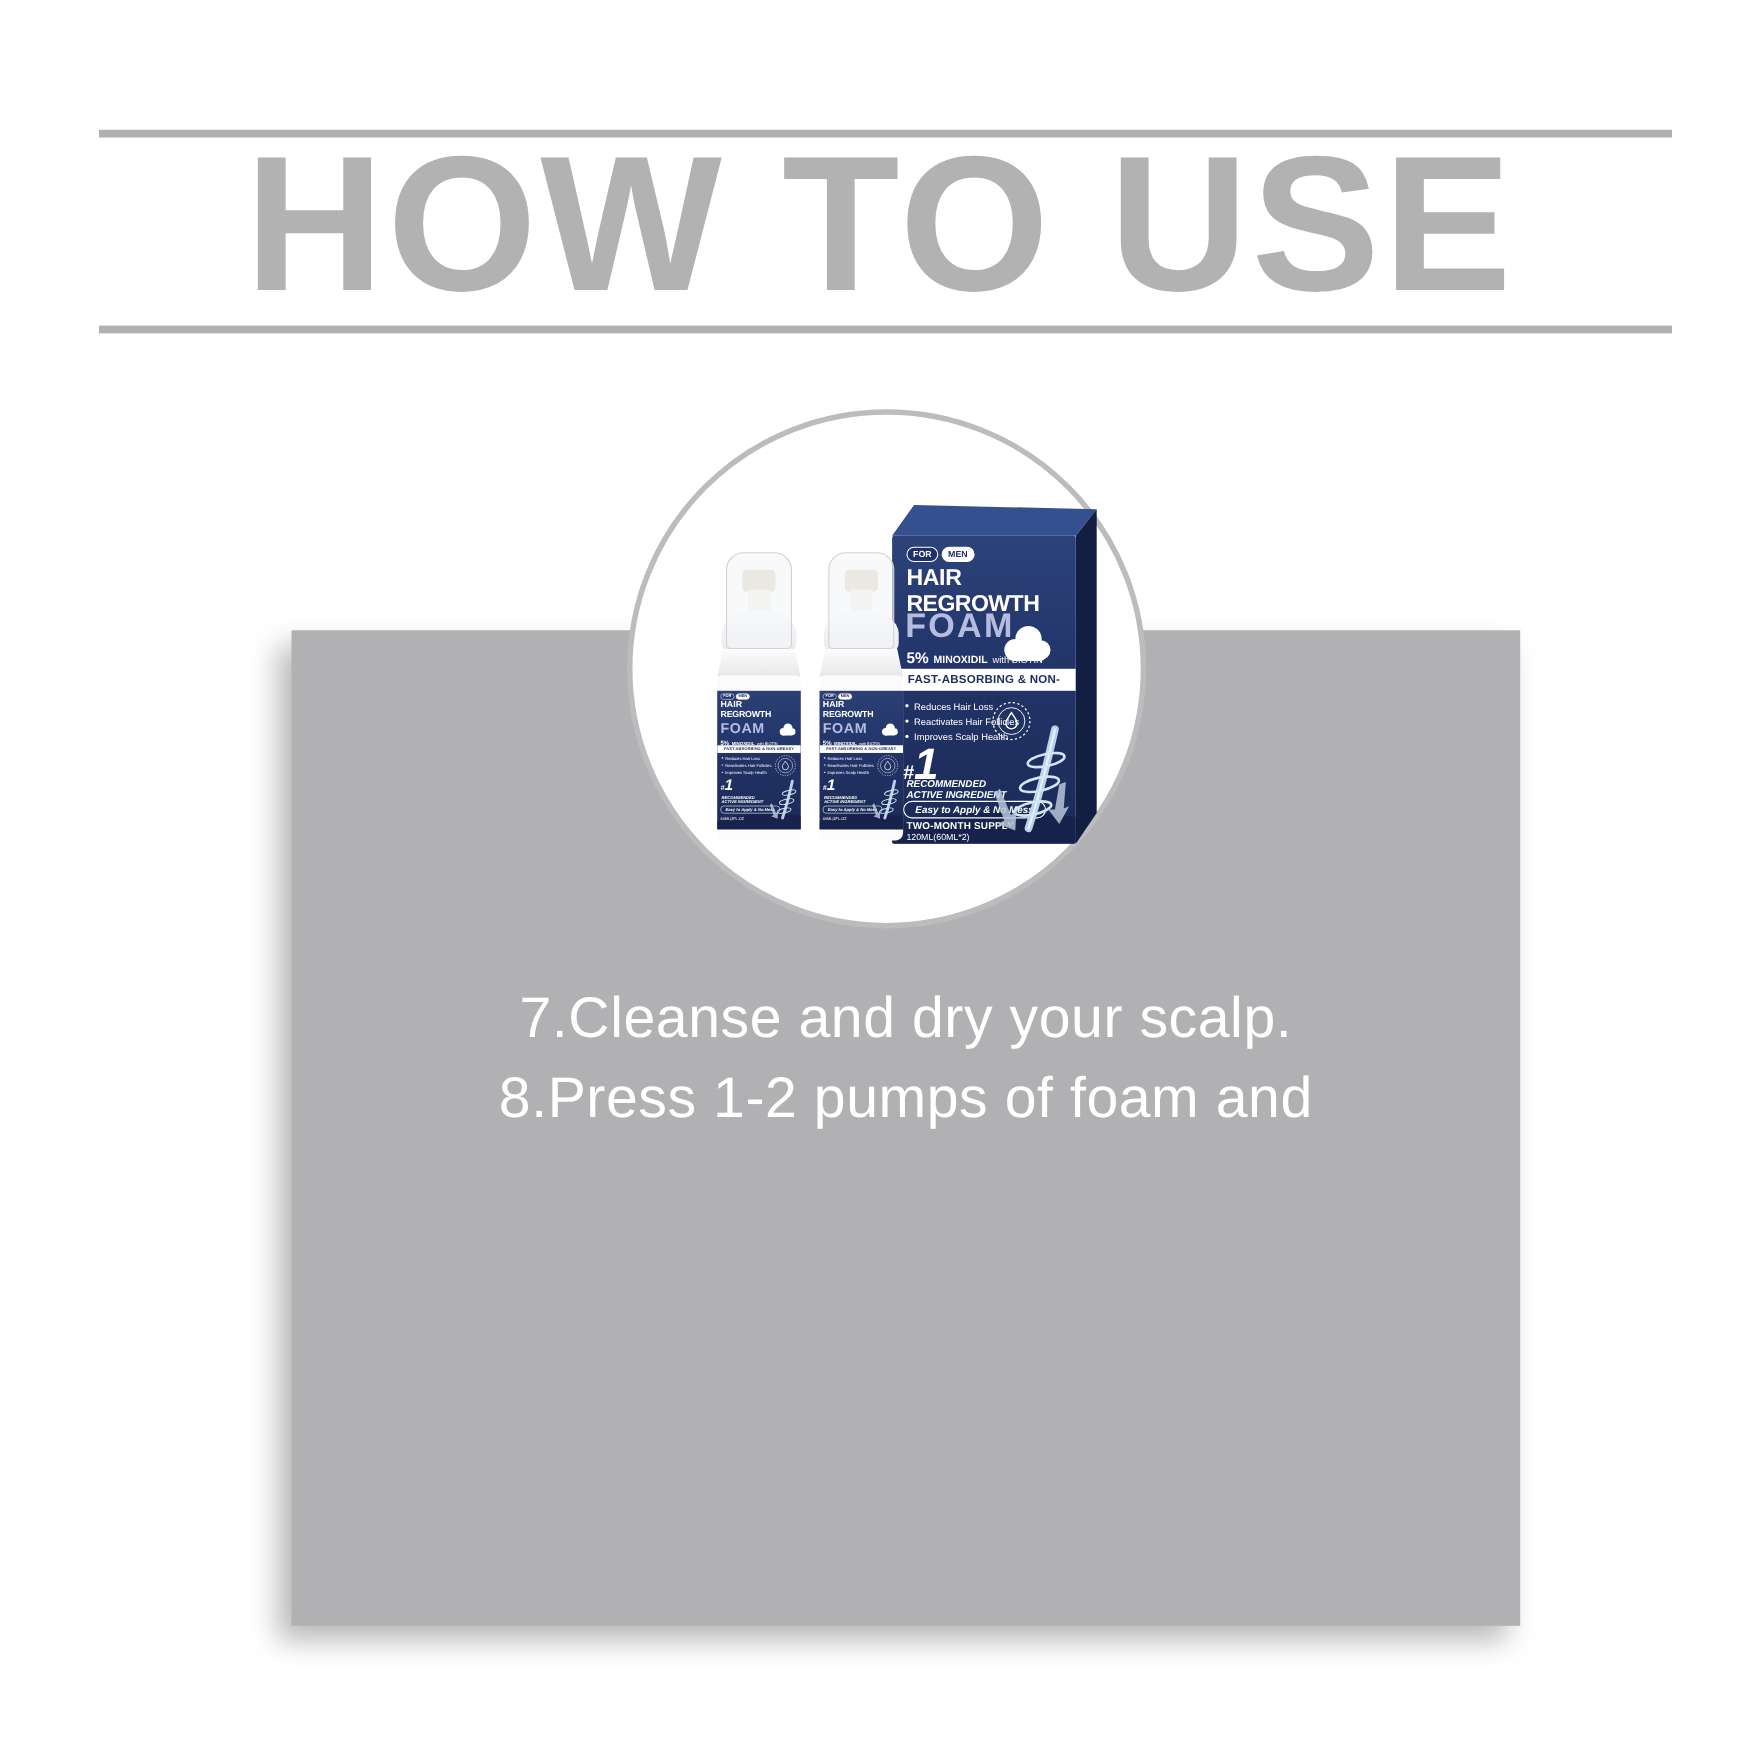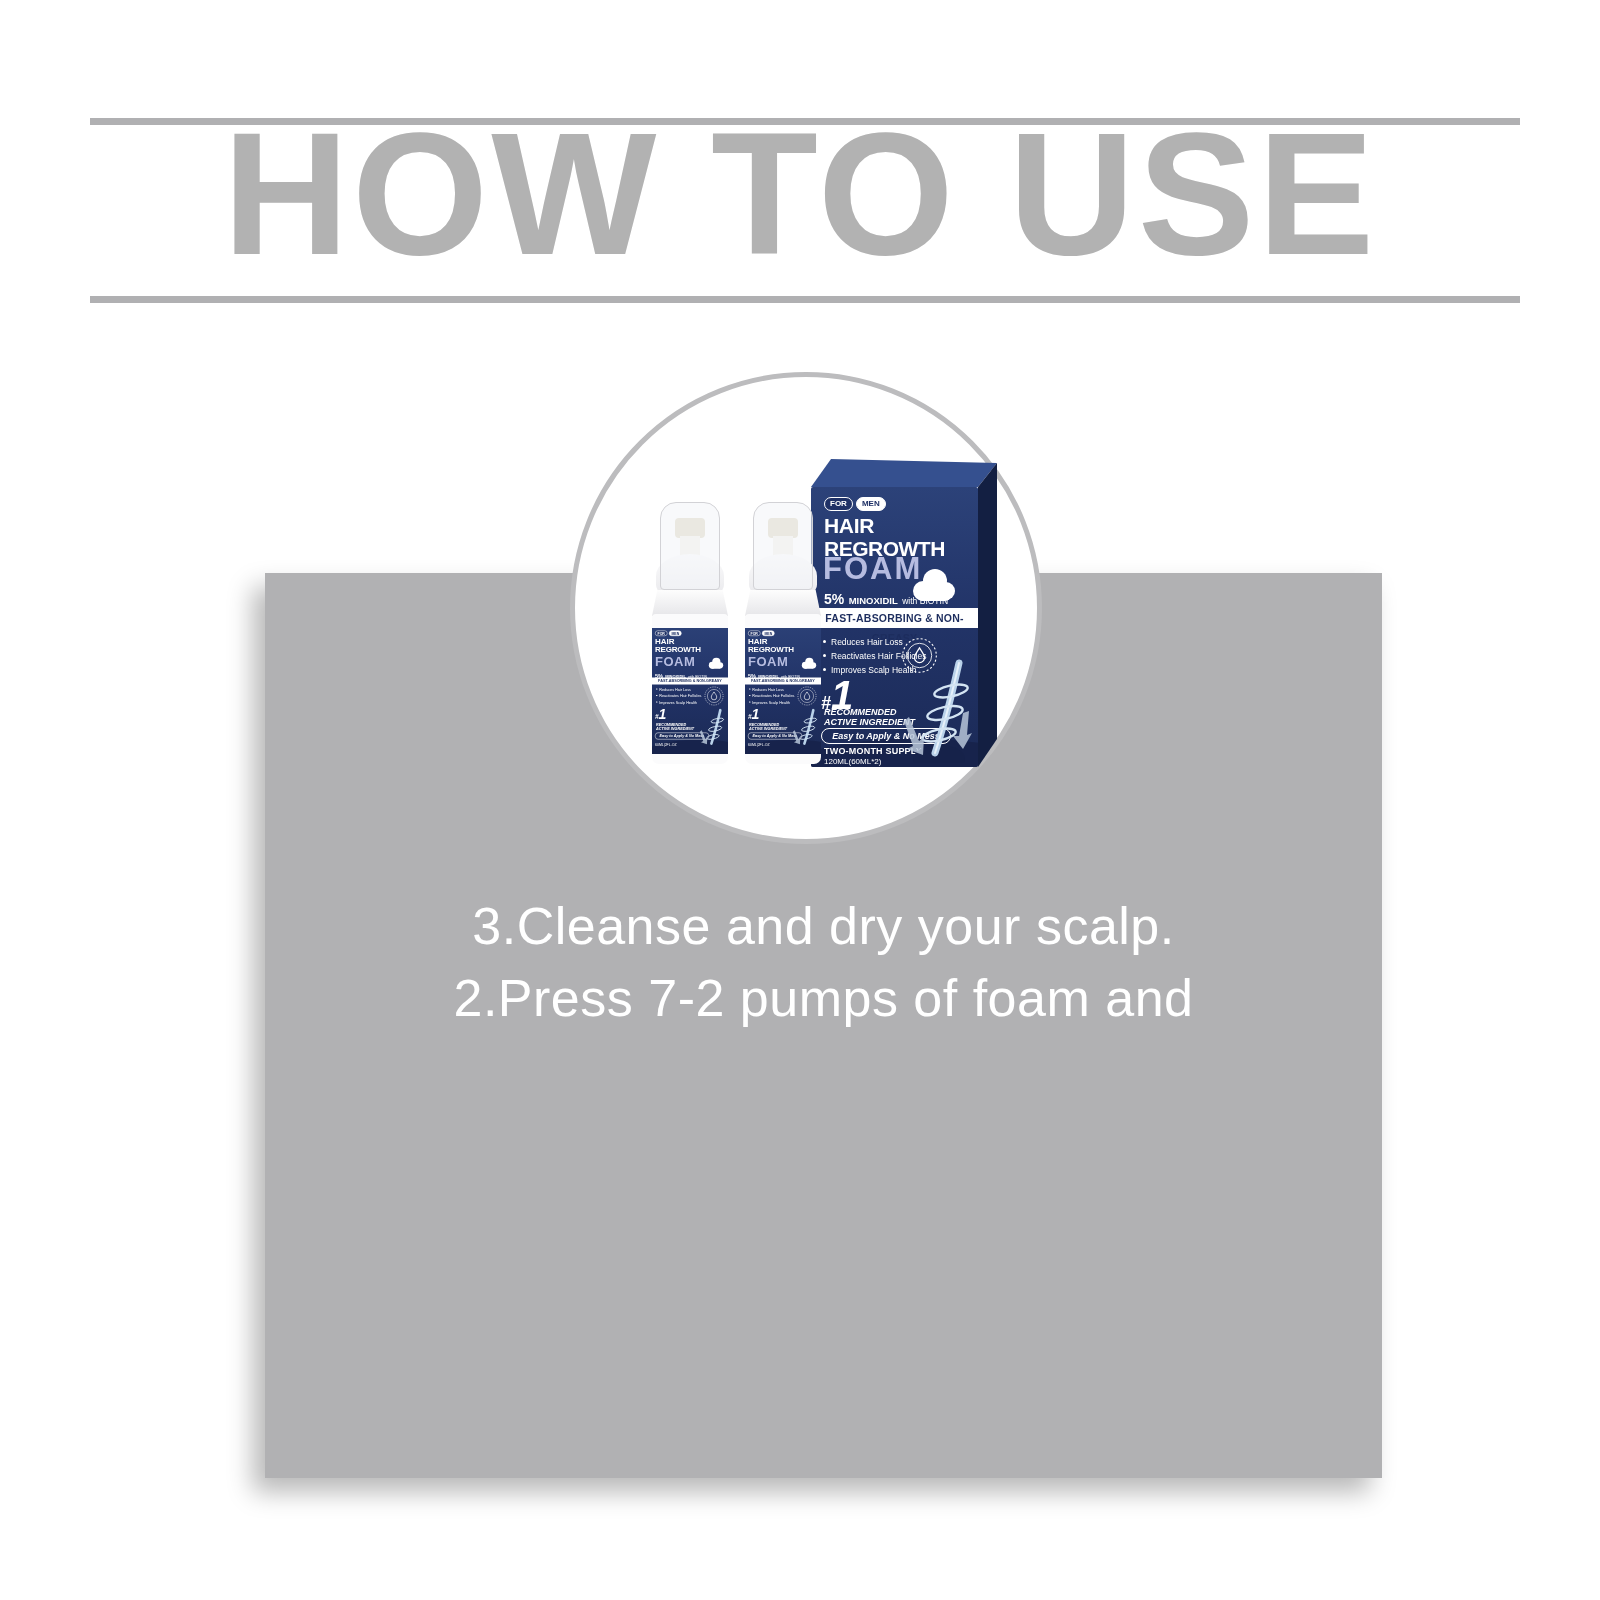--- a/index.html
+++ b/index.html
@@ -5,21 +5,21 @@
   html,body{margin:0;padding:0;background:#ffffff;}
   .canvas{
     position:relative;width:1600px;height:1600px;background:#ffffff;overflow:hidden;
     font-family:"Liberation Sans","DejaVu Sans",sans-serif;
   }
   
   .rule{position:absolute;left:90px;width:1430px;height:7px;background:#b0b0b2;}
   .rule-top{top:118px;}
   .rule-bottom{top:296px;}
   .page-title{
-    position:absolute;top:104px;left:0;width:100%;text-align:center;
+    position:absolute;top:115px;left:0;width:100%;text-align:center;
     font-size:175px;line-height:180px;font-weight:bold;color:#b2b2b2;letter-spacing:3px;white-space:nowrap;
   }
   
   .panel{
     position:absolute;left:265px;top:573px;width:1117px;height:905px;
     background:#b1b1b3;box-shadow:-12px 14px 24px rgba(0,0,0,0.28);
   }
   
   .instructions{
     position:absolute;left:265px;top:890px;width:1117px;text-align:center;
@@ -287,17 +287,17 @@
               <path d="M10,58 L20,82 L25,78 L24,96 L8,90 L14,87 L5,62 Z" fill="#b7c6d8" opacity="0.85"></path>
             </svg>
           </div>
         </div>
       </div>
     </div>
 
   </div>
 
   <div class="instructions">
-    <div>3.Cleanse and dry your scalp.</div>
-    <div>2.Press 7-2 pumps of foam and</div>
+    <div>7.Cleanse and dry your scalp.</div>
+    <div>8.Press 1-2 pumps of foam and</div>
   </div>
 
 </div>
 
 </body></html>

